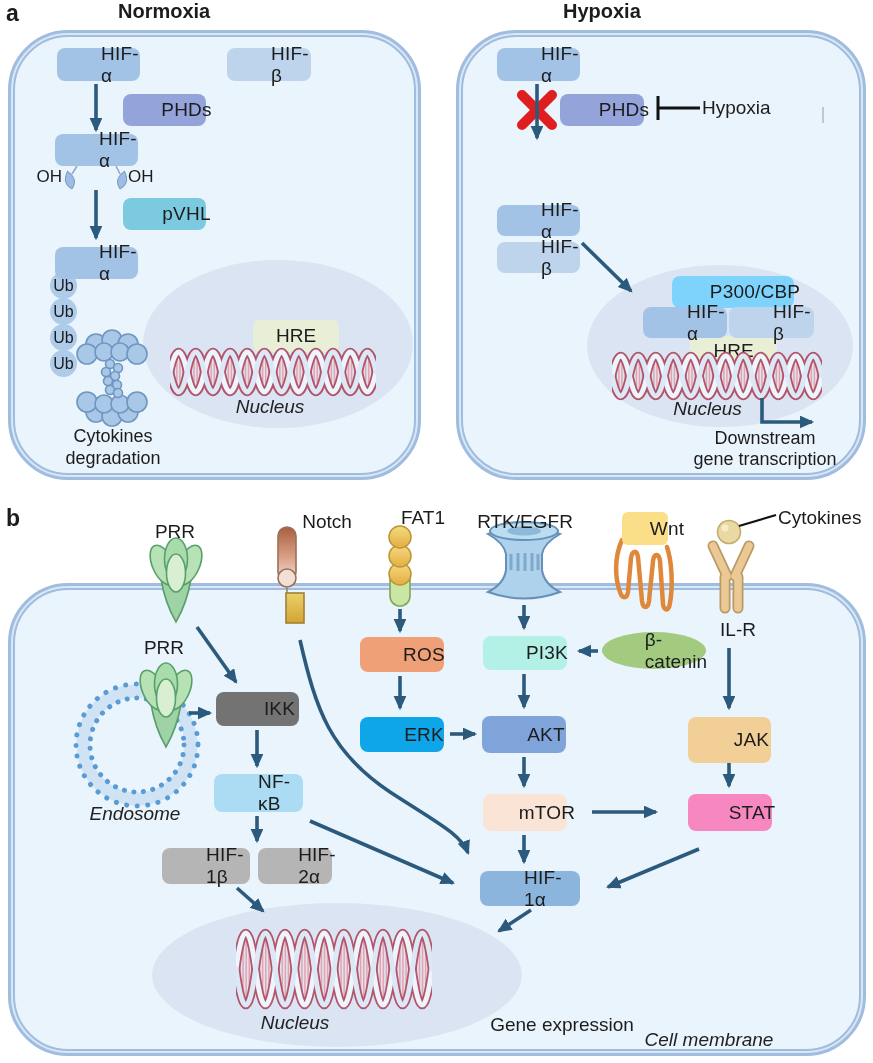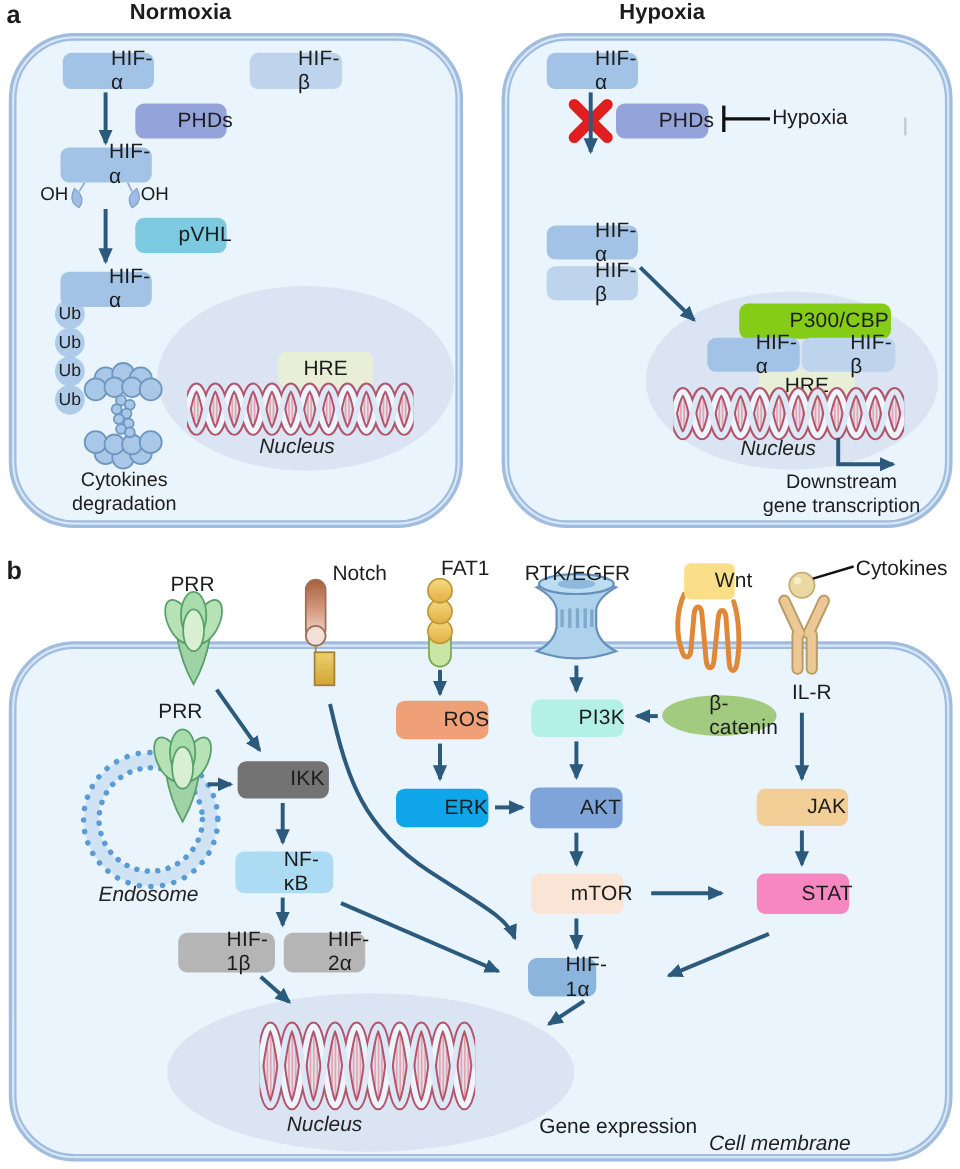--- a/index.html
+++ b/index.html
@@ -120,21 +120,21 @@
 
   <div class="nd" style="left:497px;top:48px;width:83px;height:33px;background:#a3c3e6;">HIF-α</div>
   <div class="nd" style="left:560px;top:94px;width:84px;height:32px;background:#94a4da;">PHDs</div>
   <div class="lab" style="left:702px;top:97px;width:80px;text-align:left;">Hypoxia</div>
   <div class="tick" style="left:822px;top:107px;"></div>
   <div class="nd" style="left:497px;top:205px;width:83px;height:31px;background:#a3c3e6;">HIF-α</div>
   <div class="nd" style="left:497px;top:242px;width:83px;height:31px;background:#bdd4ec;">HIF-β</div>
 
   <div class="nucleus" style="left:587px;top:265px;width:266px;height:162px;"></div>
   <div class="hre" style="left:690px;top:336px;width:87px;height:30px;">HRE</div>
-  <div class="nd" style="left:672px;top:276px;width:138px;height:32px;background:#84cc16;">P300/CBP</div>
+  <div class="nd" style="left:672px;top:276px;width:122px;height:32px;background:#7dd3fc;">P300/CBP</div>
   <div class="nd" style="left:643px;top:307px;width:84px;height:31px;background:#a3c3e6;">HIF-α</div>
   <div class="nd" style="left:729px;top:307px;width:85px;height:31px;background:#bdd4ec;">HIF-β</div>
   <svg id="hx-h" class="hx" style="left:612px;top:350px;" width="210" height="52" viewBox="0 0 210 52">
       <path d="M3.75,13.066694158104818 L3.75,38.933305841895184" stroke="#e9a2ac" stroke-width="1.5" fill="none" stroke-linecap="round"></path>
       <path d="M6.85,8.213765322587246 L6.85,43.78623467741275" stroke="#e9a2ac" stroke-width="1.5" fill="none" stroke-linecap="round"></path>
       <path d="M9.95,7.7935677300576 L9.95,44.2064322699424" stroke="#e9a2ac" stroke-width="1.5" fill="none" stroke-linecap="round"></path>
       <path d="M13.05,11.417733509498603 L13.05,40.5822664905014" stroke="#e9a2ac" stroke-width="1.5" fill="none" stroke-linecap="round"></path>
       <path d="M21.25,13.066694158104818 L21.25,38.933305841895184" stroke="#e9a2ac" stroke-width="1.5" fill="none" stroke-linecap="round"></path>
       <path d="M24.35,8.213765322587246 L24.35,43.78623467741275" stroke="#e9a2ac" stroke-width="1.5" fill="none" stroke-linecap="round"></path>
       <path d="M27.45,7.7935677300576 L27.45,44.2064322699424" stroke="#e9a2ac" stroke-width="1.5" fill="none" stroke-linecap="round"></path>
@@ -205,23 +205,23 @@
 
   <div class="nd" style="left:216px;top:692px;width:83px;height:34px;background:#737373;text-align:right;">IKK</div>
   <div class="nd" style="left:214px;top:774px;width:89px;height:38px;background:#abdcf3;">NF-κB</div>
   <div class="nd" style="left:162px;top:848px;width:88px;height:36px;background:#b5b5b5;">HIF-1β</div>
   <div class="nd" style="left:258px;top:848px;width:74px;height:36px;background:#b5b5b5;">HIF-2α</div>
   <div class="nd" style="left:360px;top:637px;width:84px;height:35px;background:#efa077;">ROS</div>
   <div class="nd" style="left:360px;top:717px;width:84px;height:35px;background:#0ea5e9;">ERK</div>
   <div class="nd" style="left:483px;top:636px;width:84px;height:34px;background:#b3f0e6;">PI3K</div>
   <div class="nd" style="left:482px;top:716px;width:84px;height:37px;background:#7ea4da;">AKT</div>
   <div class="nd" style="left:483px;top:794px;width:84px;height:37px;background:#fae4d6;">mTOR</div>
-  <div class="nd" style="left:480px;top:871px;width:62px;height:35px;background:#8cb5de;">HIF-1α</div>
+  <div class="nd" style="left:480px;top:871px;width:100px;height:35px;background:#8cb5de;">HIF-1α</div>
   <div class="nd" style="left:602px;top:632px;width:104px;height:37px;background:#a3cb80;border-radius:50%;">β-catenin</div>
-  <div class="nd" style="left:688px;top:717px;width:83px;height:34px;background:#f2cf97;">JAK</div>
+  <div class="nd" style="left:688px;top:717px;width:83px;height:46px;background:#f2cf97;">JAK</div>
   <div class="nd" style="left:688px;top:794px;width:84px;height:37px;background:#f787c1;">STAT</div>
 
   <div class="nucleus" style="left:152px;top:903px;width:370px;height:144px;"></div>
   <svg id="hx-b" class="hx" style="left:236px;top:926px;" width="196" height="86" viewBox="0 0 196 86">
       <path d="M3.96,20.689553978775493 L3.96,65.31044602122451" stroke="#e9a2ac" stroke-width="1.5" fill="none" stroke-linecap="round"></path>
       <path d="M7.0600000000000005,11.668720708252657 L7.0600000000000005,74.33127929174734" stroke="#e9a2ac" stroke-width="1.5" fill="none" stroke-linecap="round"></path>
       <path d="M10.16,9.595272663690828 L10.16,76.40472733630918" stroke="#e9a2ac" stroke-width="1.5" fill="none" stroke-linecap="round"></path>
       <path d="M13.26,12.99273020194893 L13.26,73.00726979805107" stroke="#e9a2ac" stroke-width="1.5" fill="none" stroke-linecap="round"></path>
       <path d="M23.560000000000002,20.689553978775493 L23.560000000000002,65.31044602122451" stroke="#e9a2ac" stroke-width="1.5" fill="none" stroke-linecap="round"></path>
       <path d="M26.66,11.668720708252657 L26.66,74.33127929174734" stroke="#e9a2ac" stroke-width="1.5" fill="none" stroke-linecap="round"></path>

